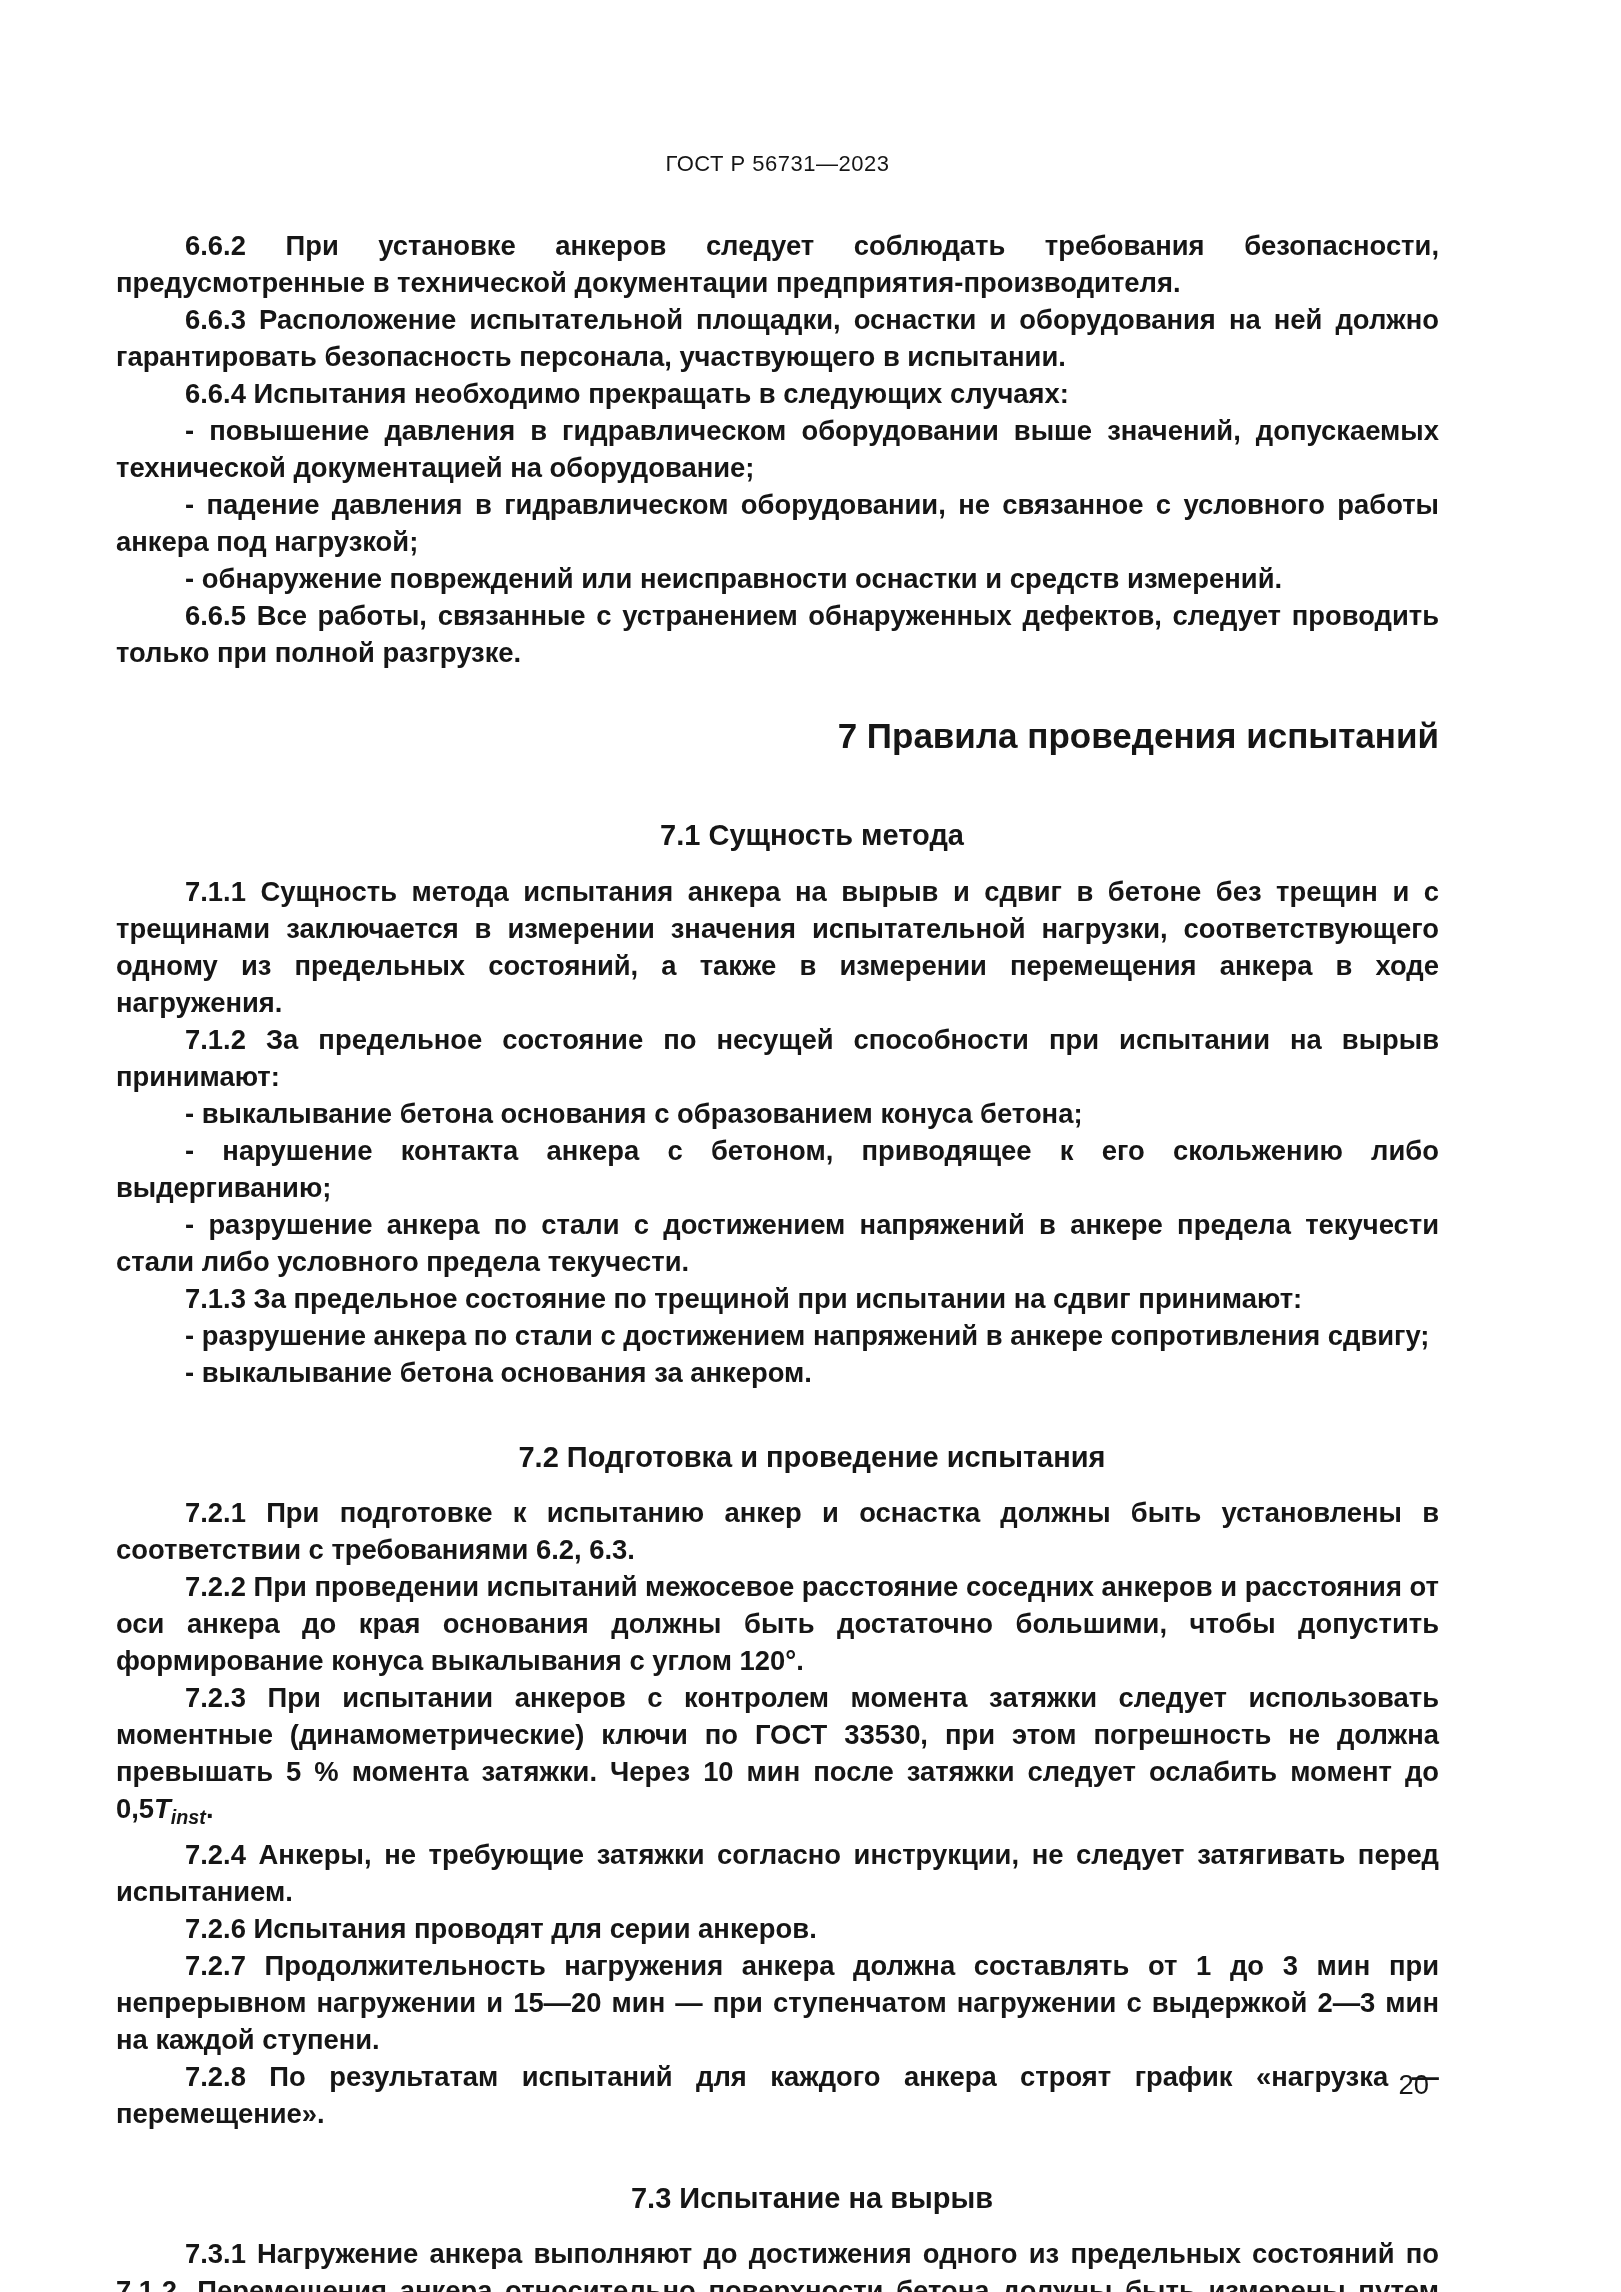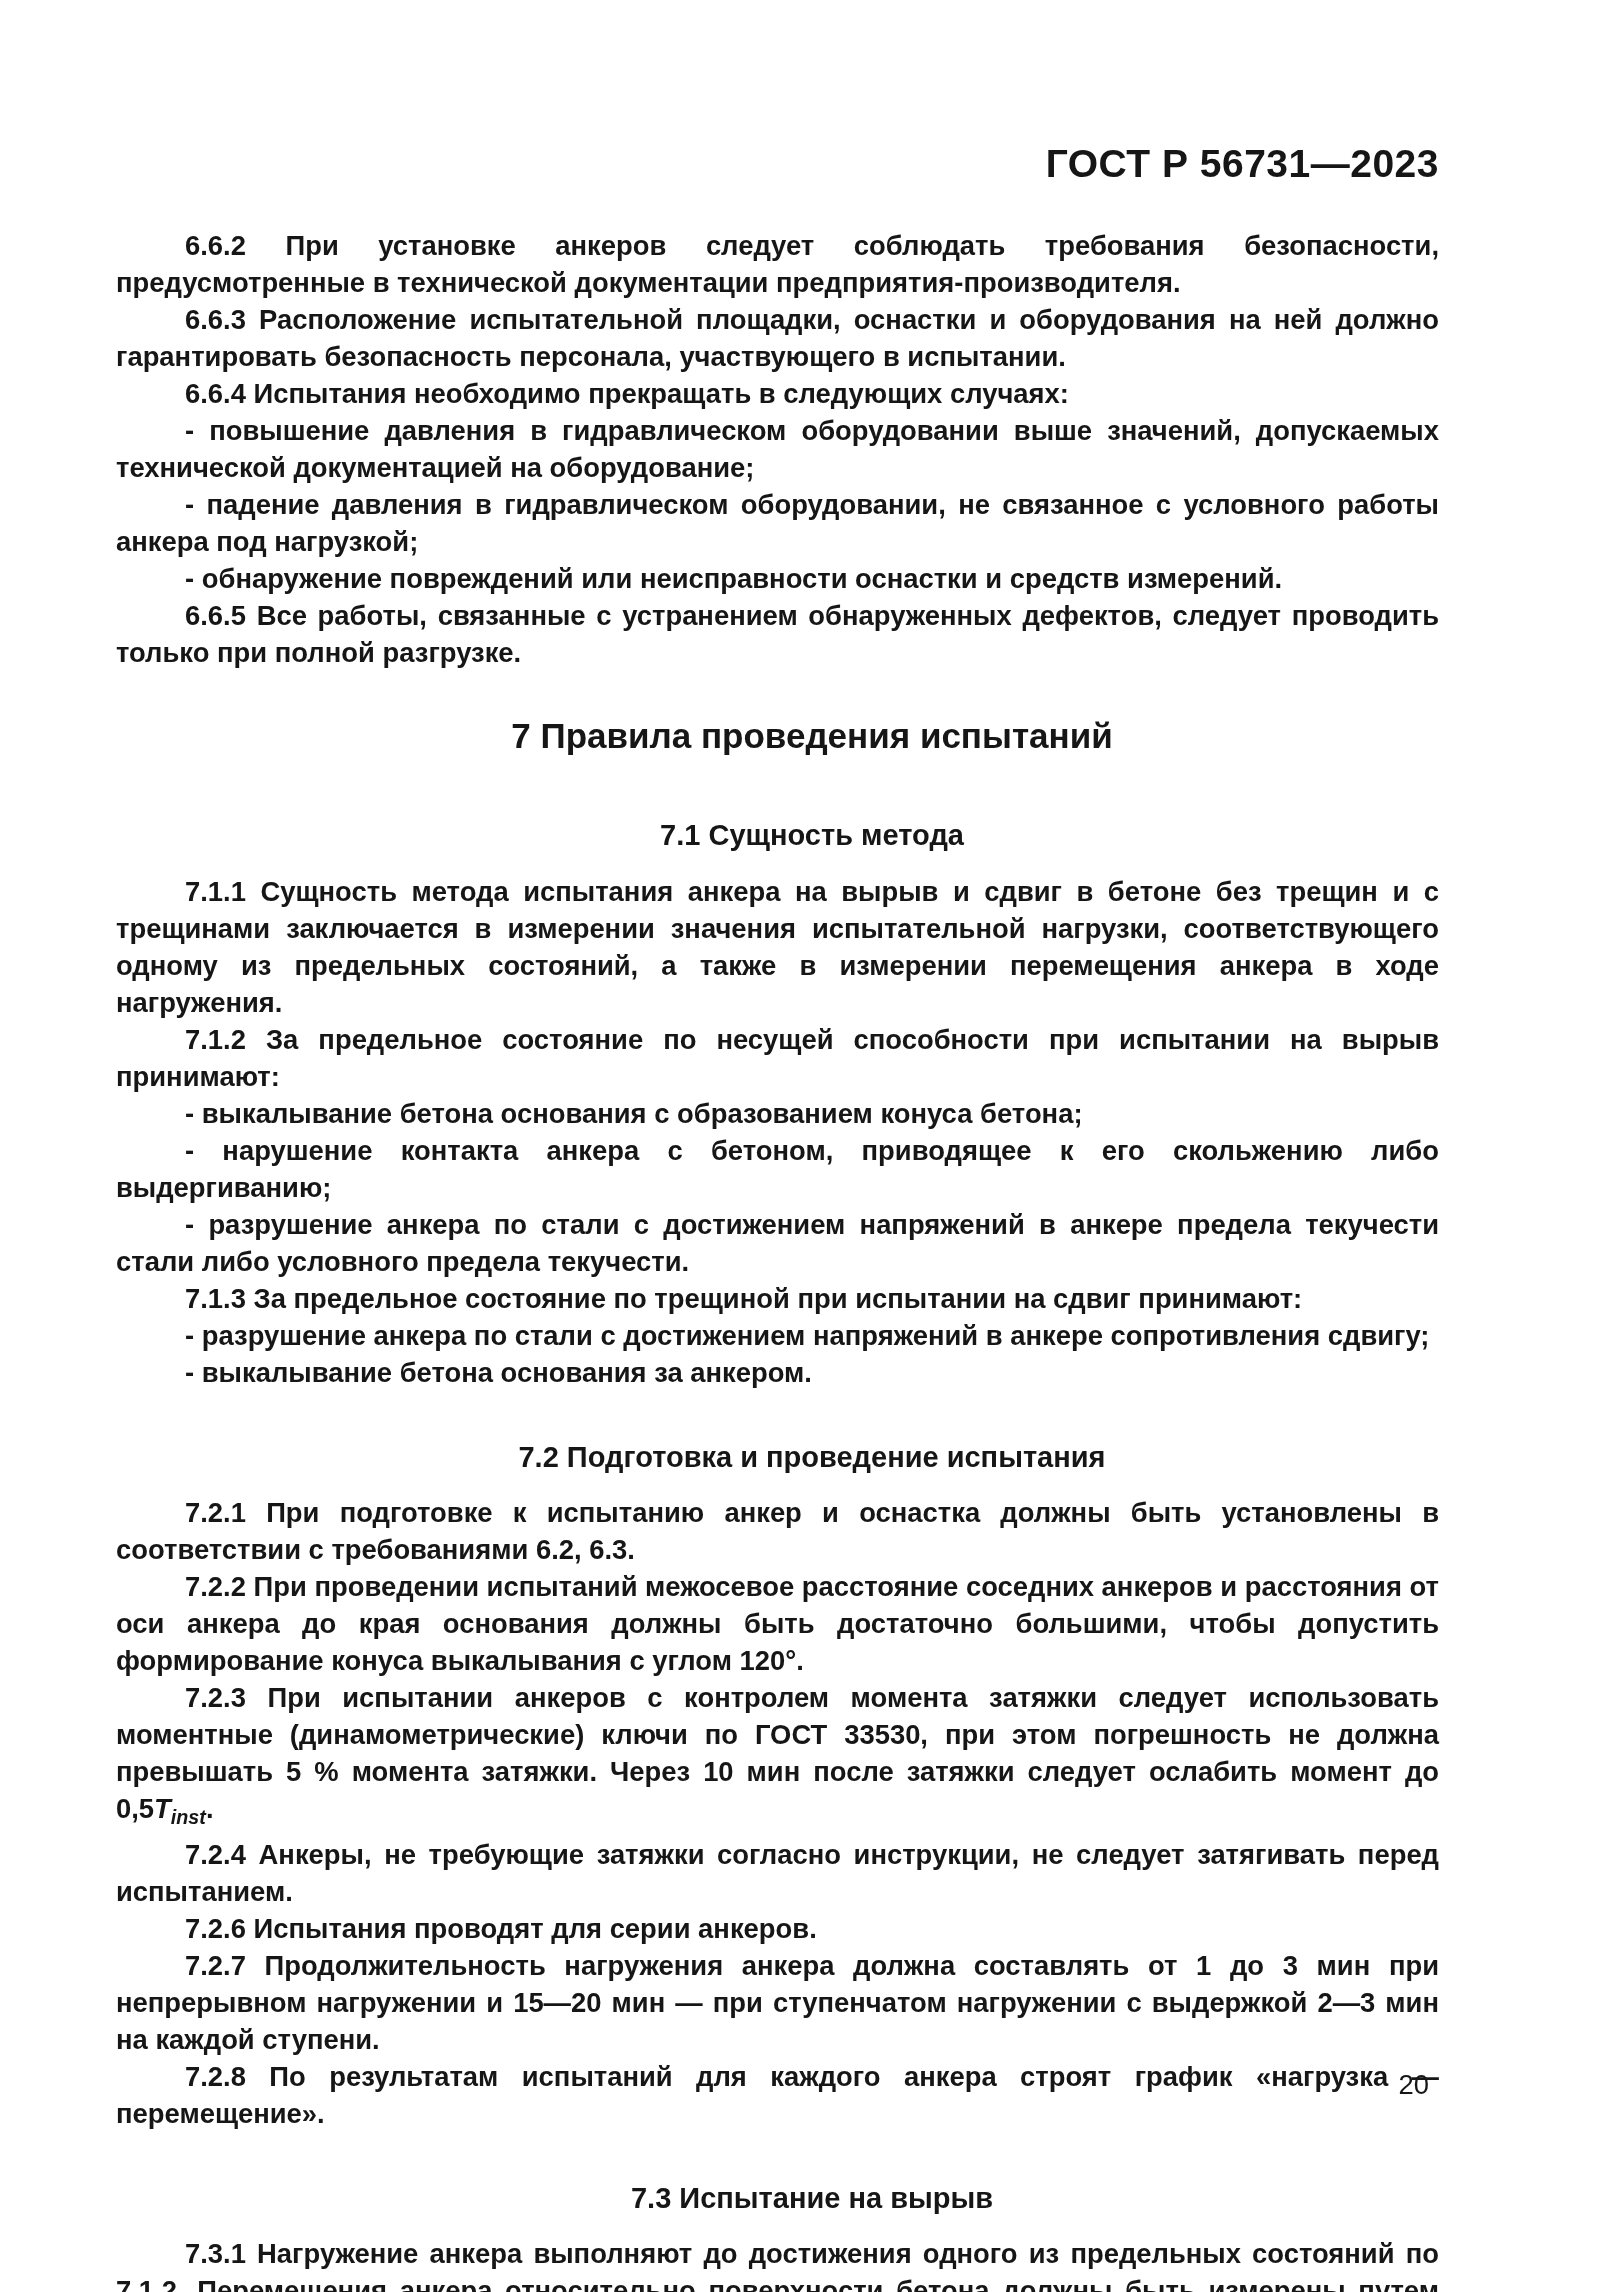--- a/index.html
+++ b/index.html
@@ -12,23 +12,23 @@
     width: 1621px;
     height: 2293px;
     background: #ffffff;
     box-sizing: border-box;
     padding: 145px 182px 0 116px;
     font-family: "Liberation Sans", sans-serif;
     color: #161616;
     overflow: hidden;
   }
   .doc-header {
-    text-align: right;
-    font-weight: bold;
-    font-size: 39px;
+    text-align: center;
+    font-weight: normal;
+    font-size: 22px;
     line-height: 37px;
     letter-spacing: 0.5px;
   }
   .doc-body {
     margin-top: 45px;
     font-size: 27.4px;
     line-height: 37px;
     text-align: justify;
     hyphens: auto;
   }
@@ -36,21 +36,21 @@
     margin: 0;
     text-indent: 69px;
     font-weight: bold;
   }
   .doc-body h2.heading1 {
     font-size: 35px;
     line-height: 47px;
     font-weight: bold;
     margin: 41px 0 57px 0;
     text-indent: 69px;
-    text-align: center;
+    text-align: right;
     hyphens: none;
   }
   .doc-body h3.heading2 {
     font-size: 29px;
     line-height: 39px;
     font-weight: bold;
     margin: 47px 0 17.6px 0;
     text-indent: 69px;
     text-align: center;
     hyphens: none;

